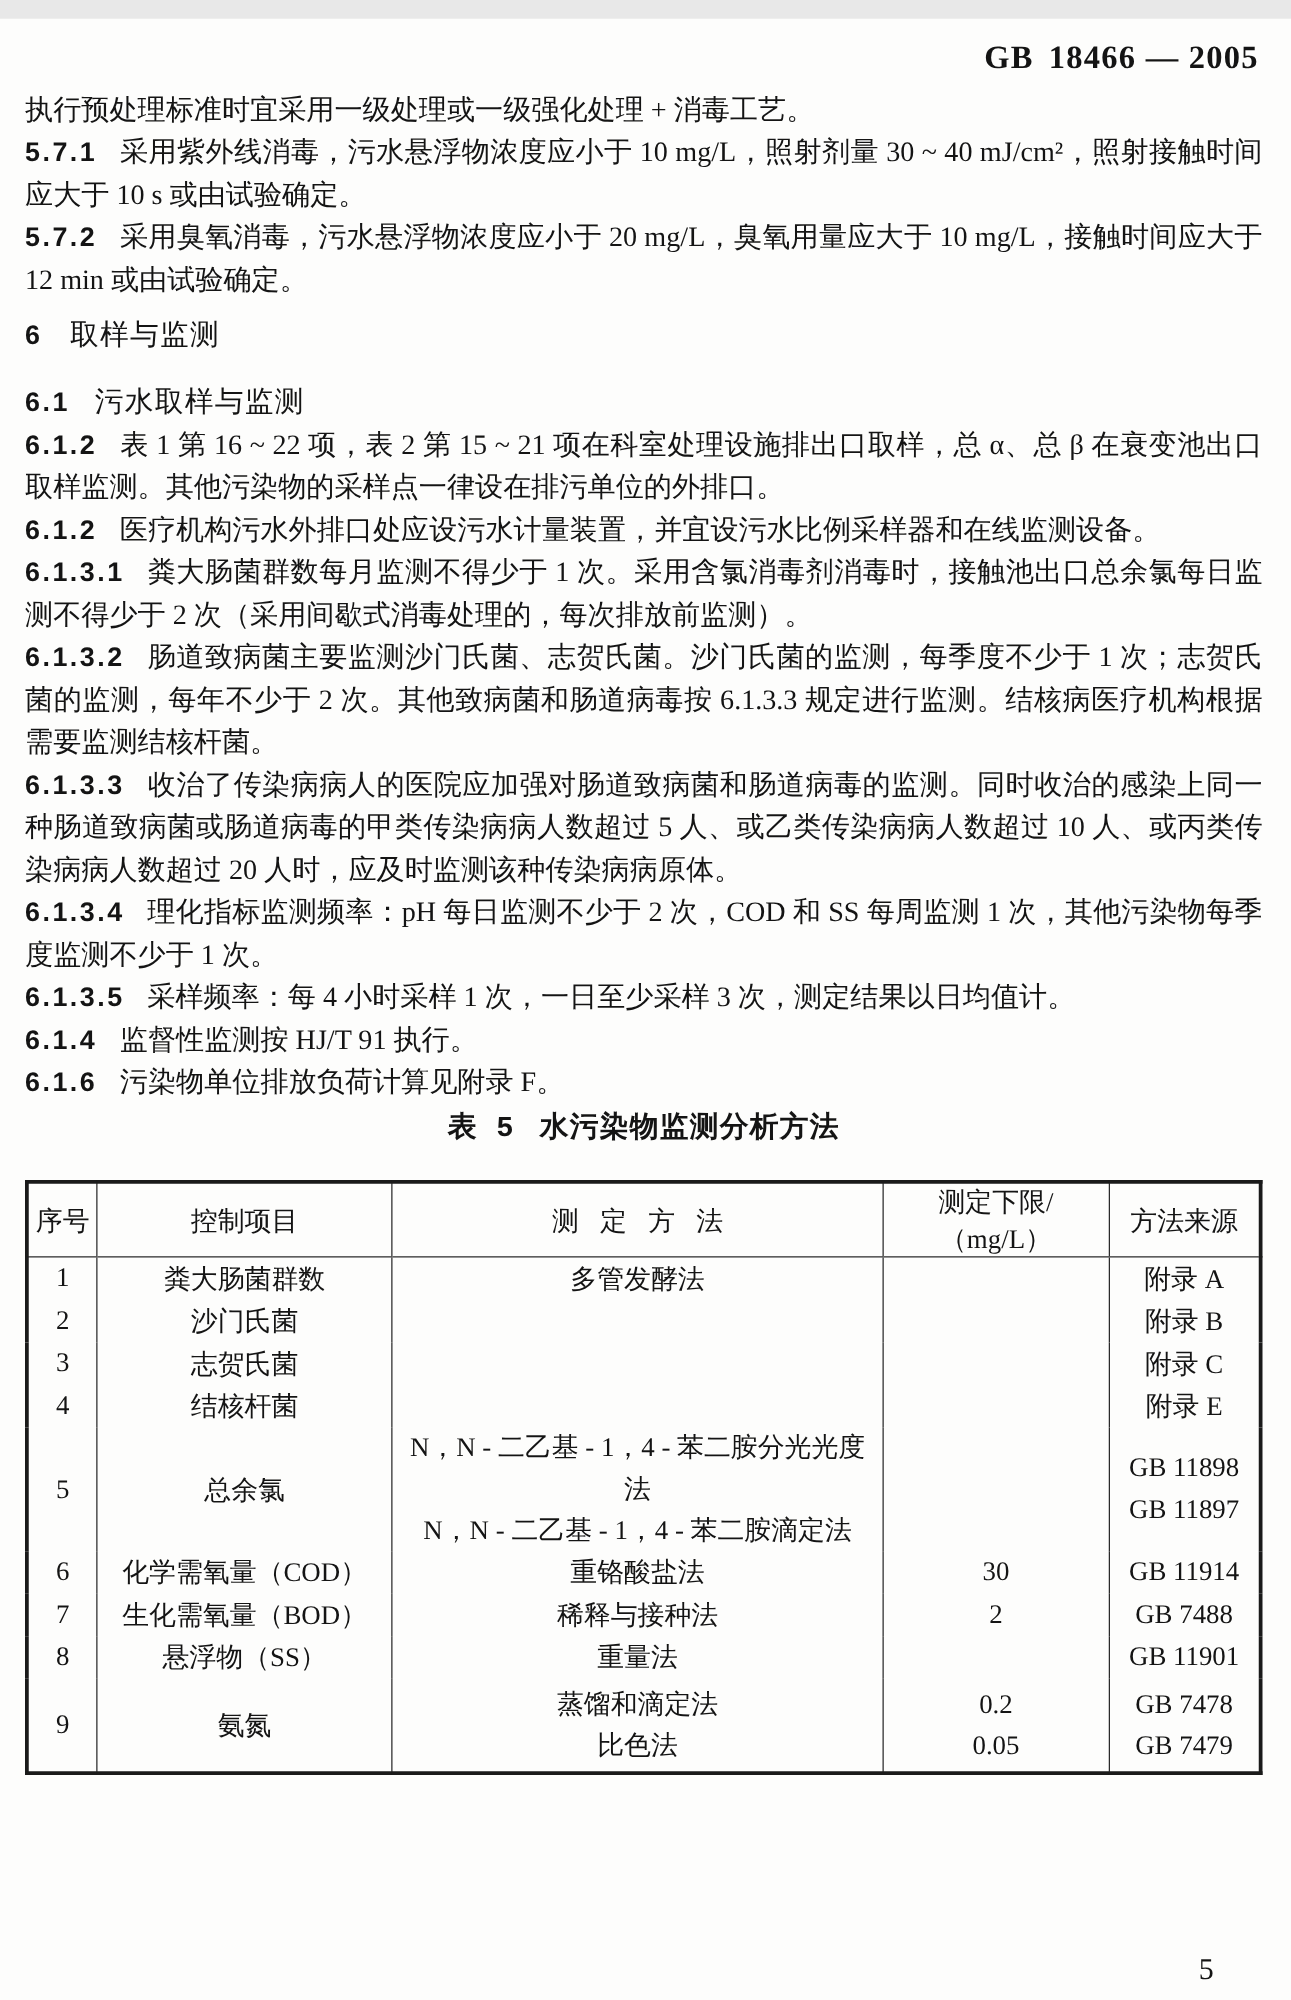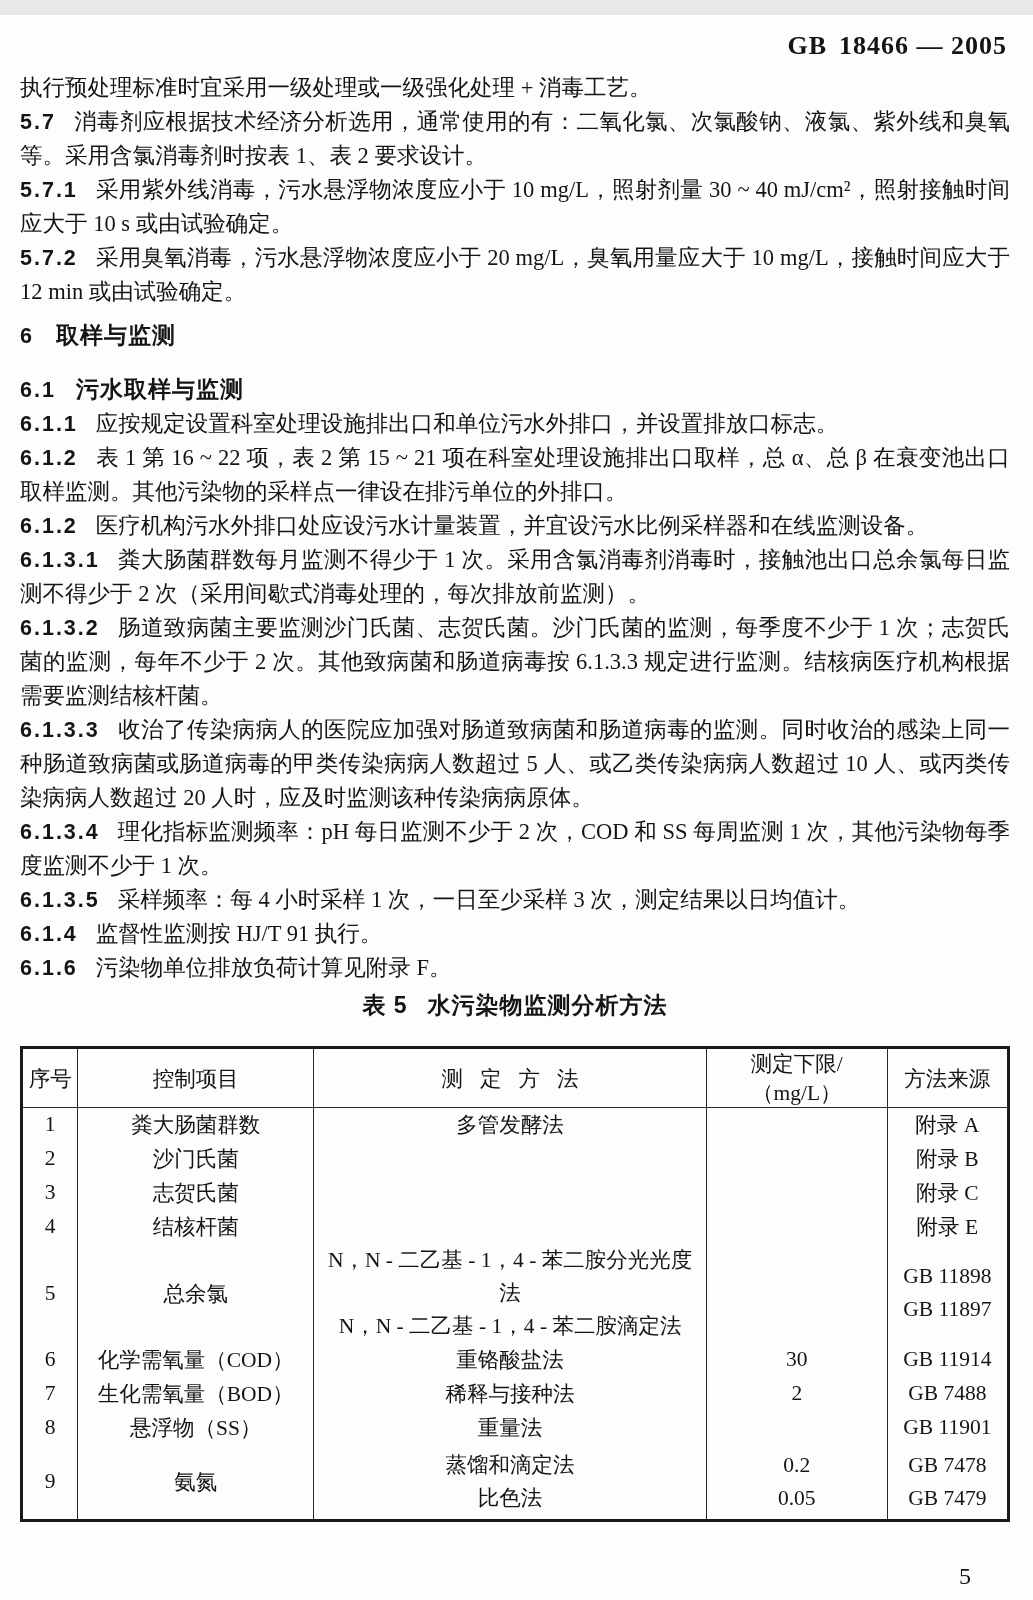--- a/index.html
+++ b/index.html
@@ -35,28 +35,28 @@
     letter-spacing:2px;
     margin-right:18px;
     white-space:nowrap;
   }
   .h-major{margin-top:9px;margin-bottom:19px;}
   .h-major .plabel{margin-right:22px;}
   .h-minor{margin:0;}
   .h-minor .plabel{margin-right:20px;}
   .htext{
     font-family:"Liberation Sans","DejaVu Sans",sans-serif;
-    font-weight:bold;
+    font-weight:normal;
     font-size:23px;
     letter-spacing:1px;
   }
   .table-title{
     margin-top:3px;
     text-align:center;
-    font-family:Liberation Sans, sans-serif;
+    font-family:Liberation Mono, monospace;
     font-weight:bold;
     font-size:23px;
     line-height:34px;
     letter-spacing:1px;
   }
   .table-title .ttl-label{margin-right:20px;}
   table.t5{
     margin-top:24px;
     width:100%;
     border-collapse:collapse;
@@ -95,31 +95,29 @@
 <div class="page">
 
   <div class="doc-header">
     <span class="gb">GB</span><span>18466 — 2005</span>
   </div>
 
   <div class="content">
 
     <div class="para"><span class="ptext">执行预处理标准时宜采用一级处理或一级强化处理 + 消毒工艺。</span></div>
 
-    <div class="para"><span class="plabel">5.7</span><span class="ptext">消毒剂应根据技术经济分析选用，通常使用的有：二氧化氯、次氯酸钠、液氯、紫外线和臭氧等。采用含氯消毒剂时按表 1、表 2 要求设计。</span></div>
 
     <div class="para"><span class="plabel">5.7.1</span><span class="ptext">采用紫外线消毒，污水悬浮物浓度应小于 10 mg/L，照射剂量 30 ~ 40 mJ/cm²，照射接触时间应大于 10 s 或由试验确定。</span></div>
 
     <div class="para"><span class="plabel">5.7.2</span><span class="ptext">采用臭氧消毒，污水悬浮物浓度应小于 20 mg/L，臭氧用量应大于 10 mg/L，接触时间应大于 12 min 或由试验确定。</span></div>
 
     <div class="para h-major"><span class="plabel">6</span><span class="htext">取样与监测</span></div>
 
     <div class="para h-minor"><span class="plabel">6.1</span><span class="htext">污水取样与监测</span></div>
 
-    <div class="para"><span class="plabel">6.1.1</span><span class="ptext">应按规定设置科室处理设施排出口和单位污水外排口，并设置排放口标志。</span></div>
 
     <div class="para"><span class="plabel">6.1.2</span><span class="ptext">表 1 第 16 ~ 22 项，表 2 第 15 ~ 21 项在科室处理设施排出口取样，总 α、总 β 在衰变池出口取样监测。其他污染物的采样点一律设在排污单位的外排口。</span></div>
 
     <div class="para"><span class="plabel">6.1.2</span><span class="ptext">医疗机构污水外排口处应设污水计量装置，并宜设污水比例采样器和在线监测设备。</span></div>
 
 
     <div class="para"><span class="plabel">6.1.3.1</span><span class="ptext">粪大肠菌群数每月监测不得少于 1 次。采用含氯消毒剂消毒时，接触池出口总余氯每日监测不得少于 2 次（采用间歇式消毒处理的，每次排放前监测）。</span></div>
 
     <div class="para"><span class="plabel">6.1.3.2</span><span class="ptext">肠道致病菌主要监测沙门氏菌、志贺氏菌。沙门氏菌的监测，每季度不少于 1 次；志贺氏菌的监测，每年不少于 2 次。其他致病菌和肠道病毒按 6.1.3.3 规定进行监测。结核病医疗机构根据需要监测结核杆菌。</span></div>
 

